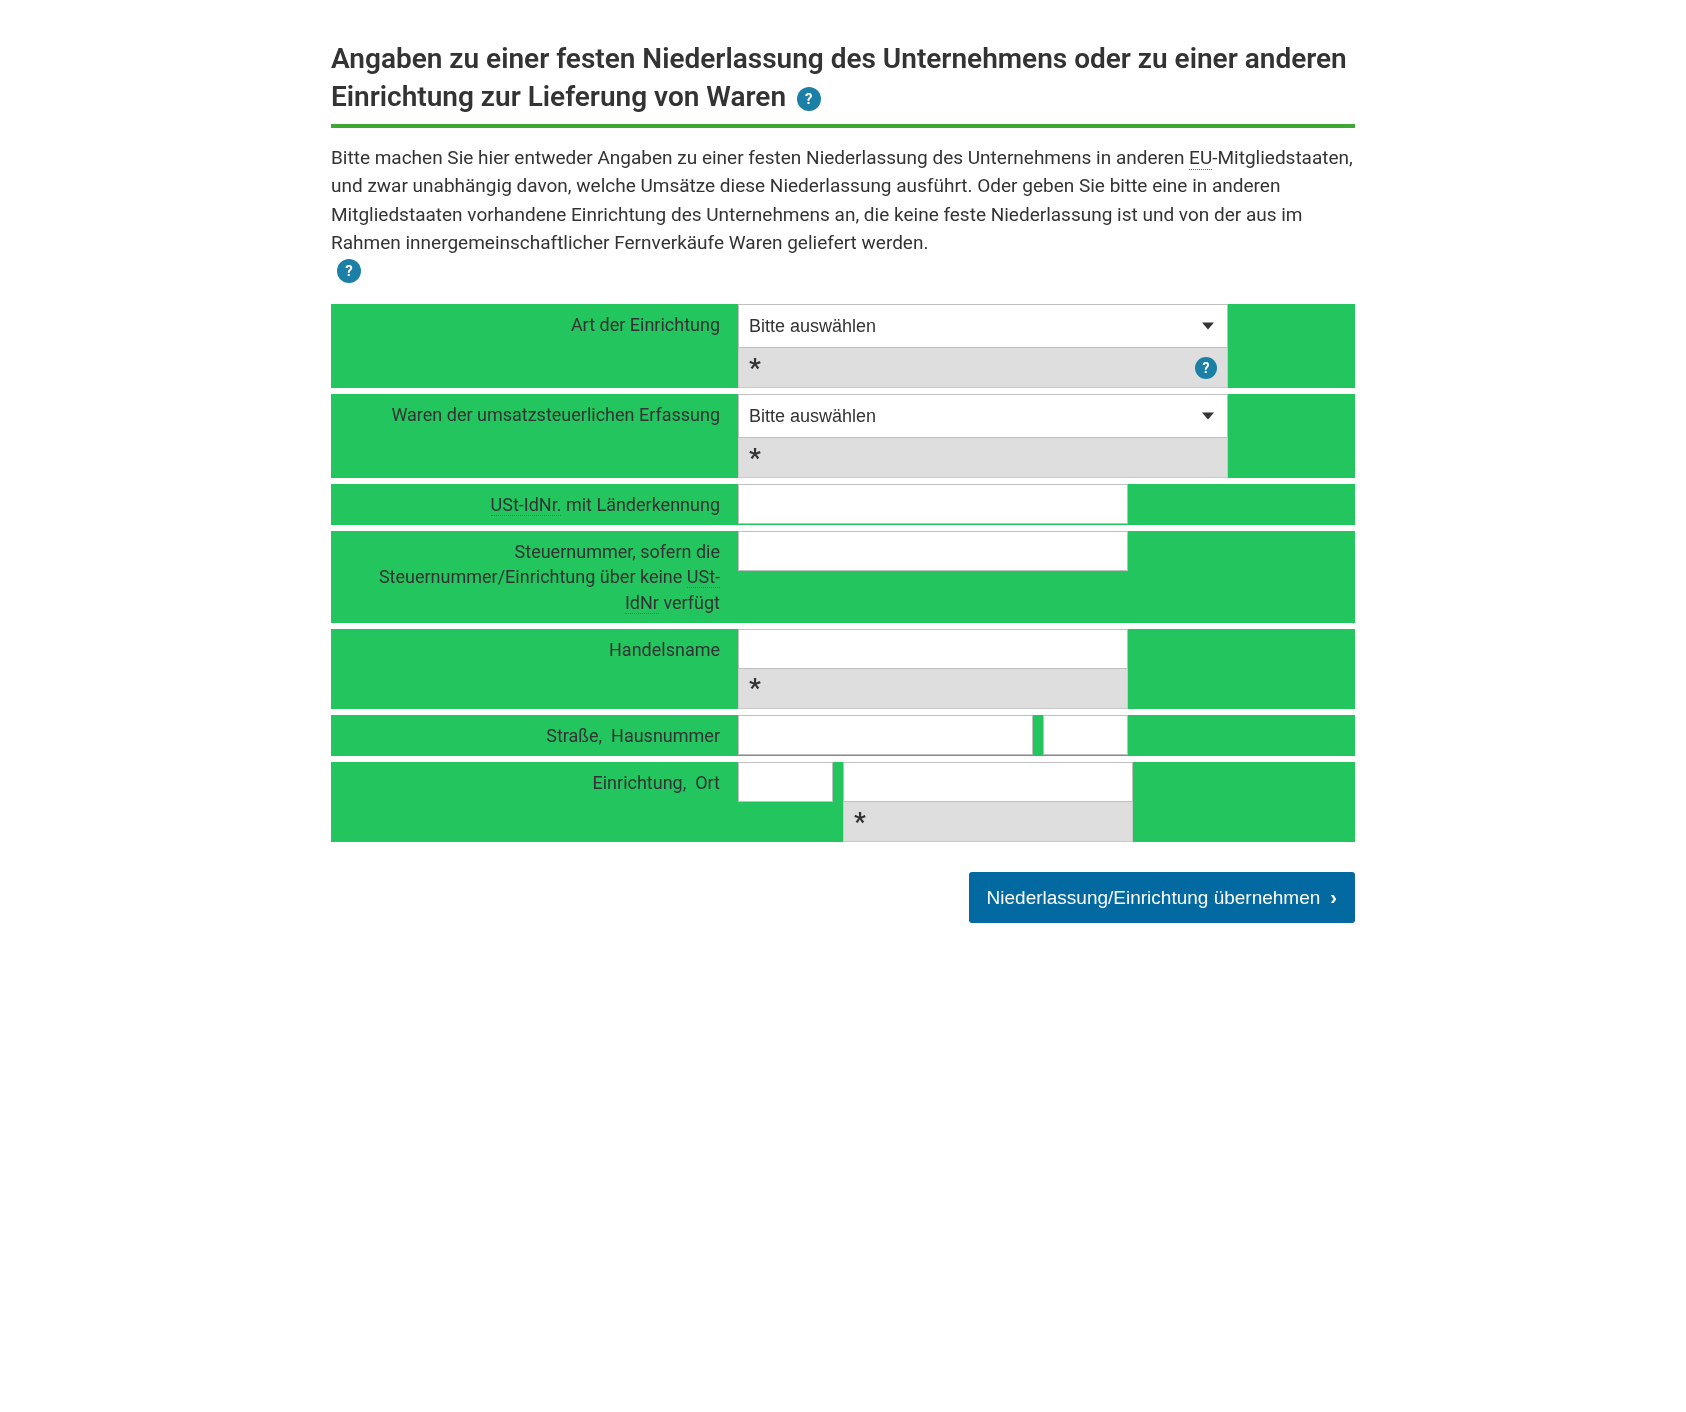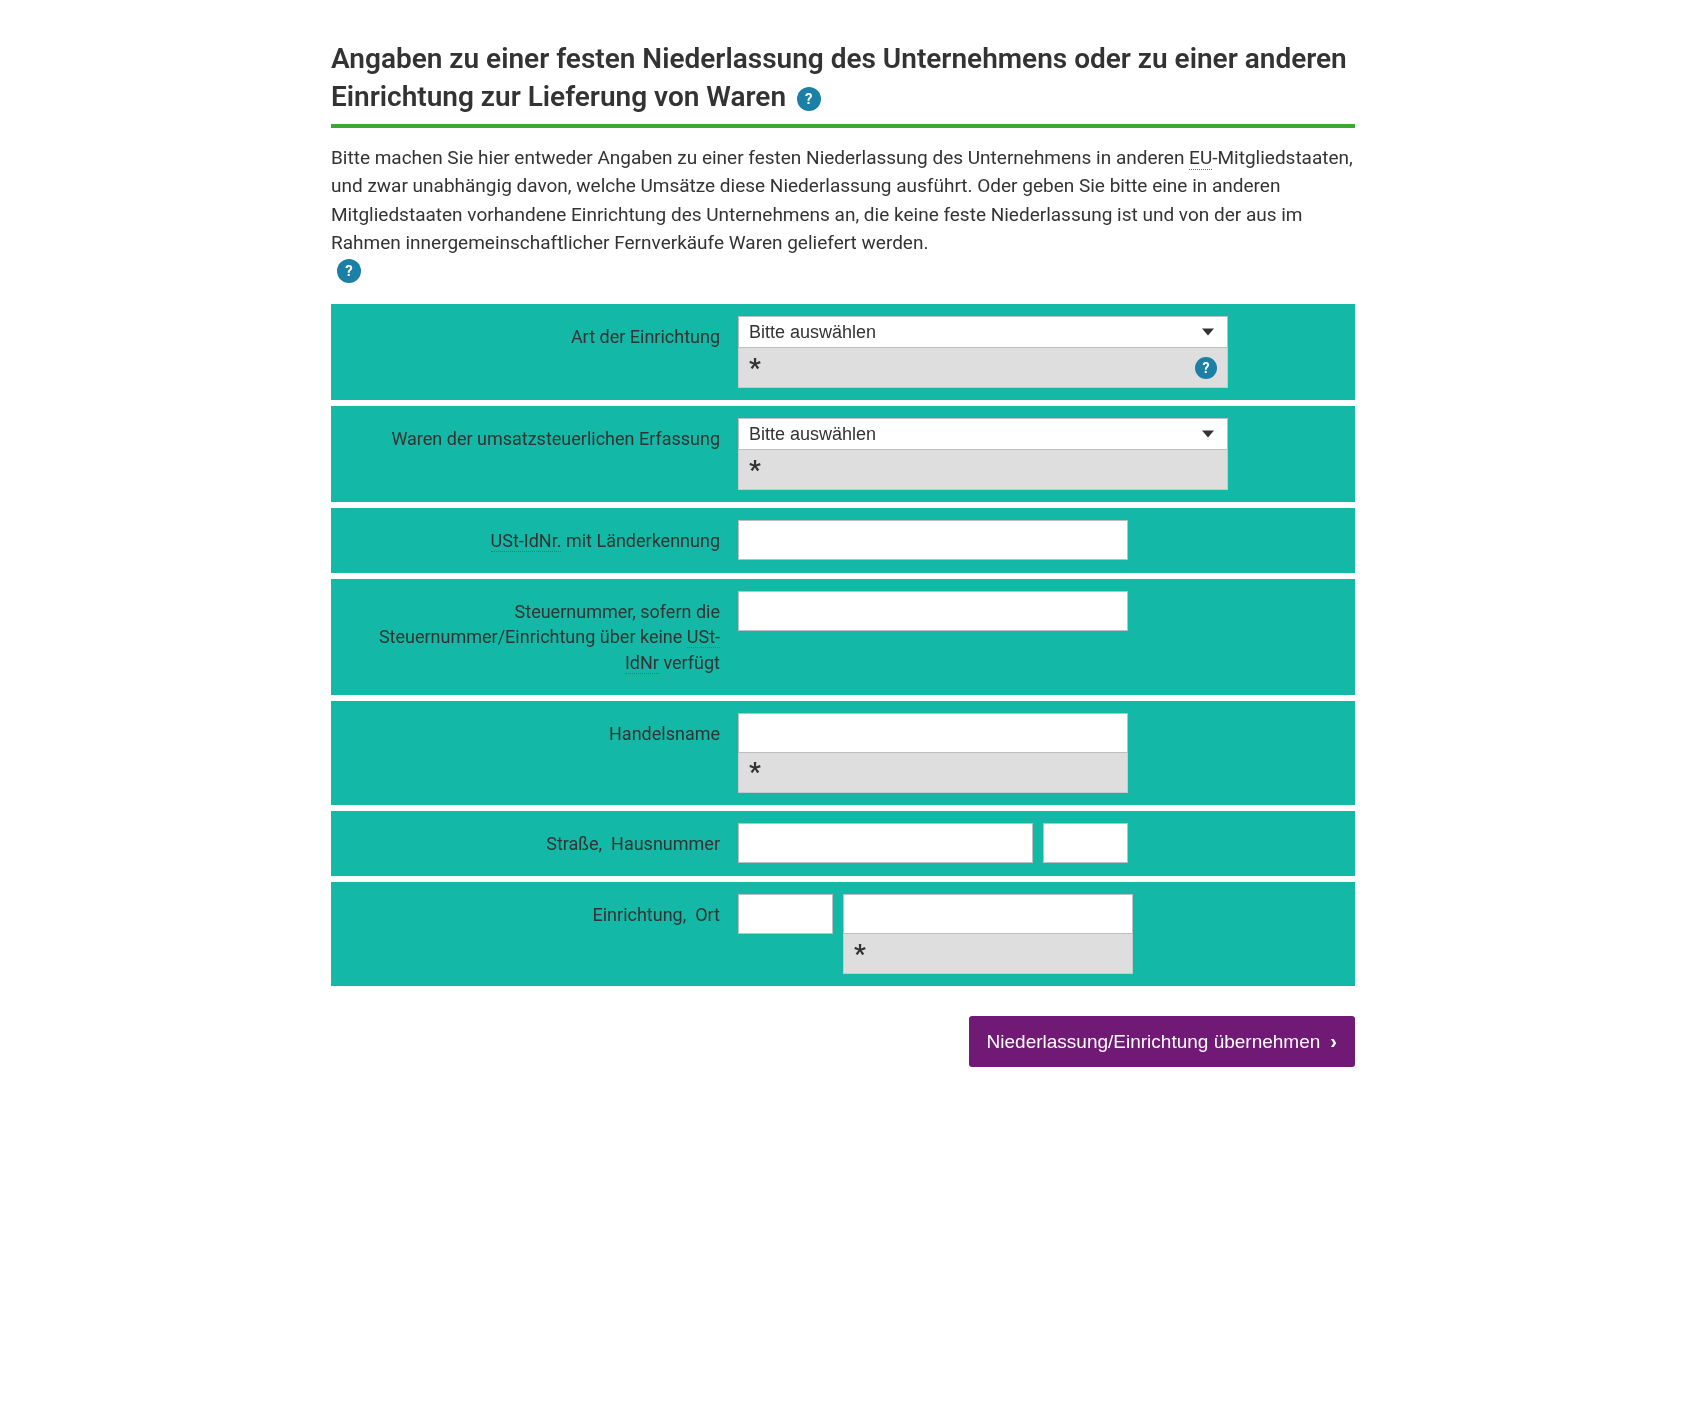--- a/index.html
+++ b/index.html
@@ -50,22 +50,22 @@
     line-height: 1.5;
     color: #333;
     margin: 0 0 18px 0;
   }
   .intro .abbr {
     border-bottom: 1px dotted #666;
   }
   .form-row {
     display: flex;
     align-items: flex-start;
-    background: #14b8a6;
-    padding: 12px 12px;
+    background: #22c55e;
+    padding: 0 12px;
     margin-bottom: 6px;
   }
   .form-label {
     flex: 0 0 395px;
     text-align: right;
     padding: 8px 18px 8px 8px;
     font-size: 18px;
     color: #333;
     line-height: 1.4;
   }
@@ -85,21 +85,21 @@
   .stack {
     display: flex;
     flex-direction: column;
   }
   .select-wrap {
     position: relative;
     width: 490px;
   }
   select.form-select {
     width: 100%;
-    height: 32px;
+    height: 44px;
     border: 1px solid #bfbfbf;
     background: #fff;
     font-size: 18px;
     padding: 4px 36px 4px 10px;
     appearance: none;
     -webkit-appearance: none;
     color: #333;
   }
   .select-caret {
     position: absolute;
@@ -143,21 +143,21 @@
   .w-95  { width: 95px; }
   .w-290 { width: 290px; }
   .hint-bar.w-390 { width: 390px; }
   .hint-bar.w-300 { width: 295px; }
   .actions {
     display: flex;
     justify-content: flex-end;
     margin-top: 30px;
   }
   .btn-primary {
-    background: #701a75;
+    background: #0369a1;
     color: #fff;
     border: none;
     font-size: 19px;
     padding: 14px 18px;
     display: inline-flex;
     align-items: center;
     gap: 10px;
     cursor: pointer;
     border-radius: 3px;
   }

